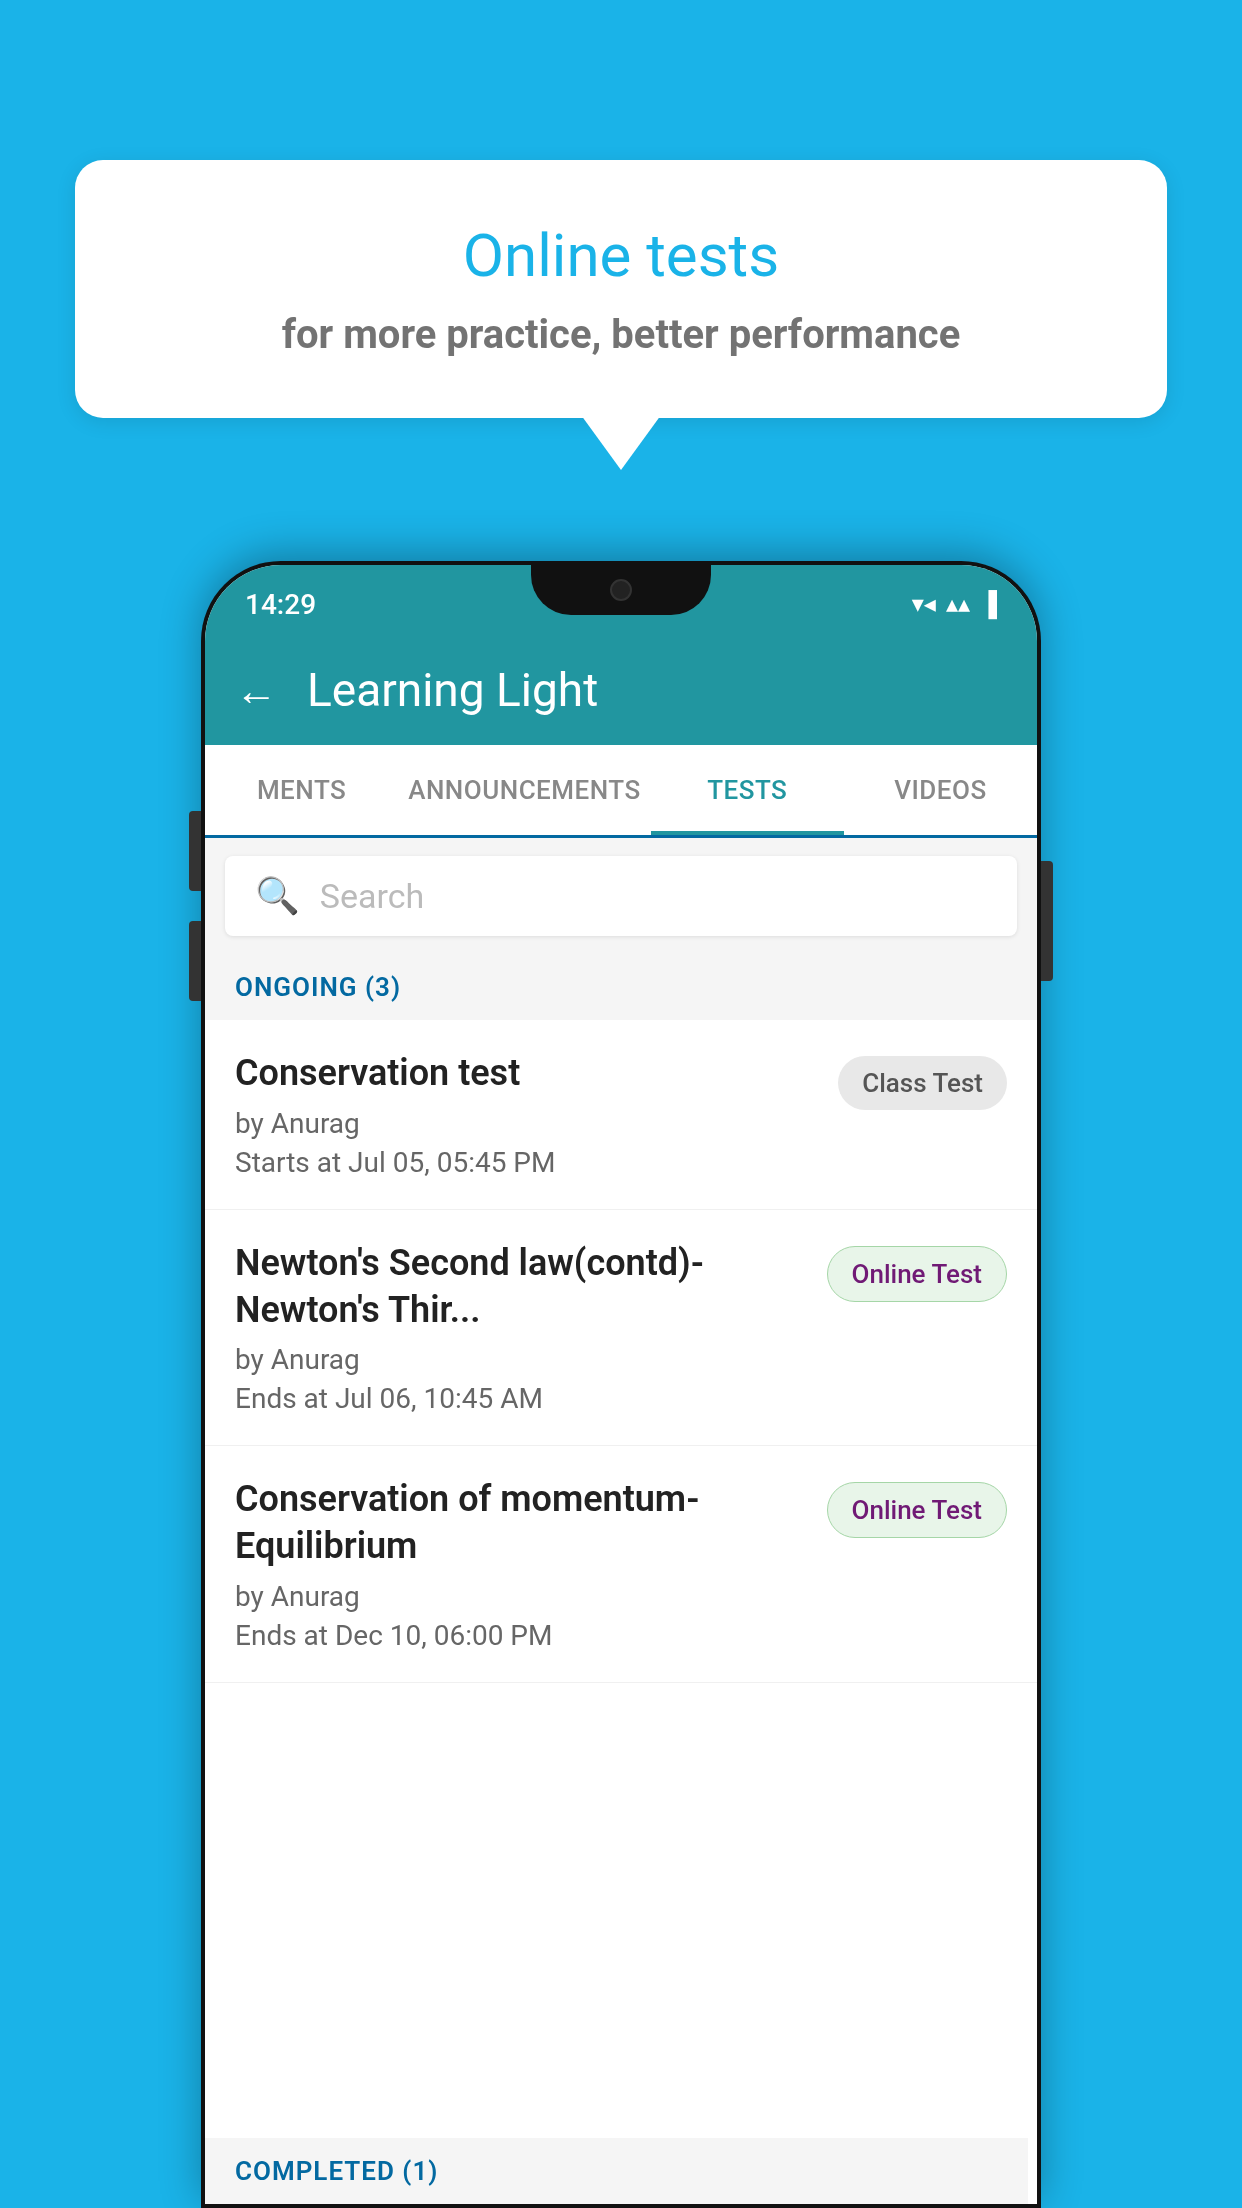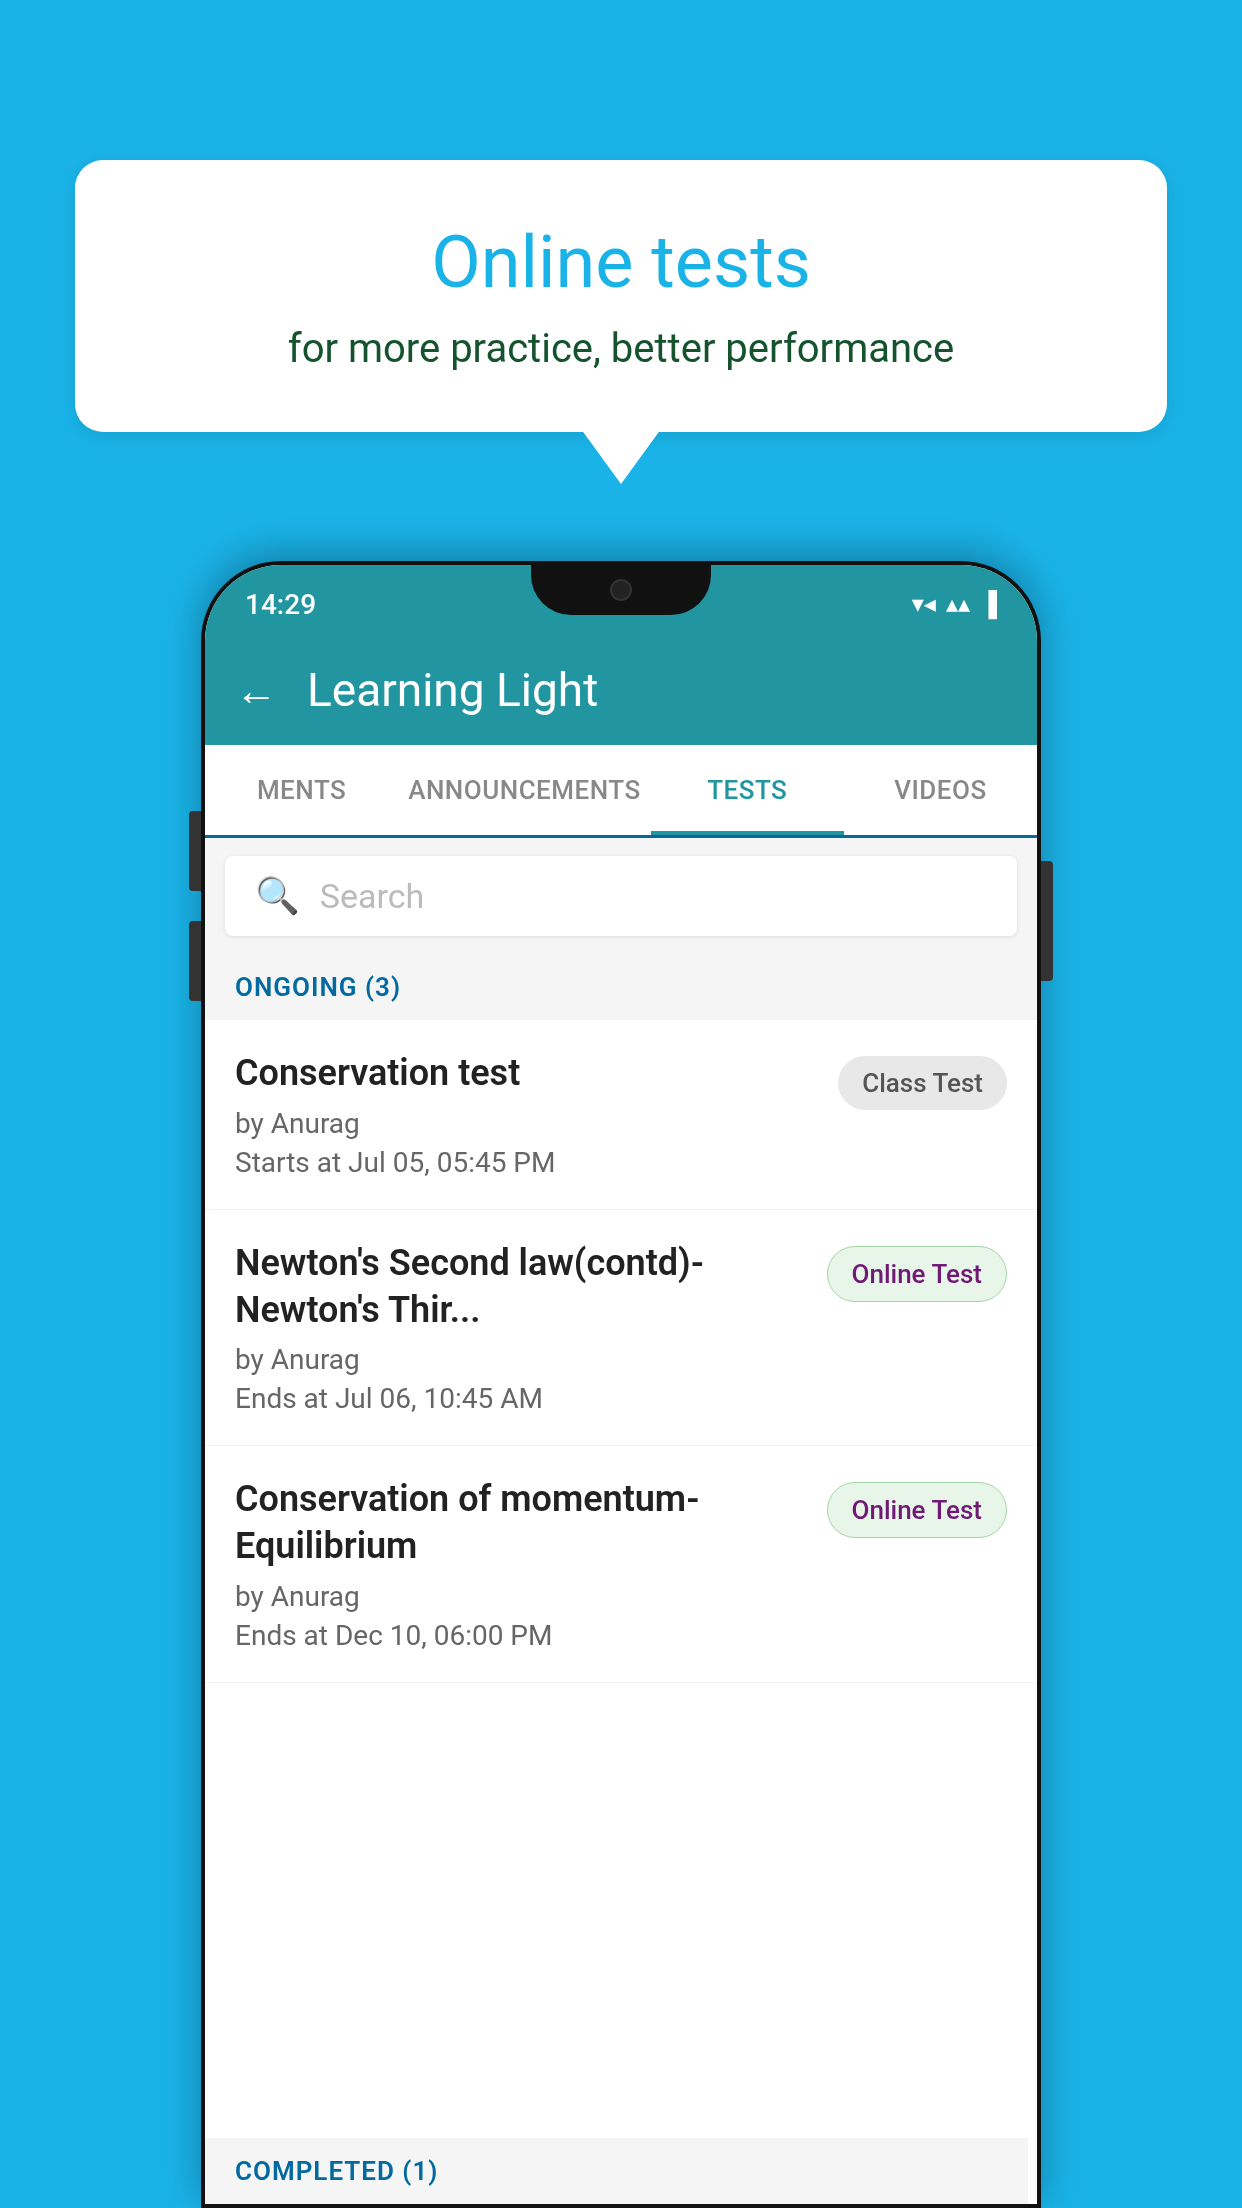--- a/index.html
+++ b/index.html
@@ -38,30 +38,30 @@
       left: 50%;
       transform: translateX(-50%);
       width: 0;
       height: 0;
       border-left: 40px solid transparent;
       border-right: 40px solid transparent;
       border-top: 55px solid white;
     }
 
     .speech-bubble-title {
-      font-size: 72px;
+      font-size: 60px;
       font-weight: 400;
       color: #1ab3e8;
       margin-bottom: 20px;
     }
 
     .speech-bubble-subtitle {
       font-size: 40px;
-      color: #14532d;
-      font-weight: 400;
+      color: #737373;
+      font-weight: 700;
     }
 
     
     .phone-frame {
       position: absolute;
       bottom: 0;
       left: 50%;
       transform: translateX(-50%);
       width: 840px;
       height: 1647px;

